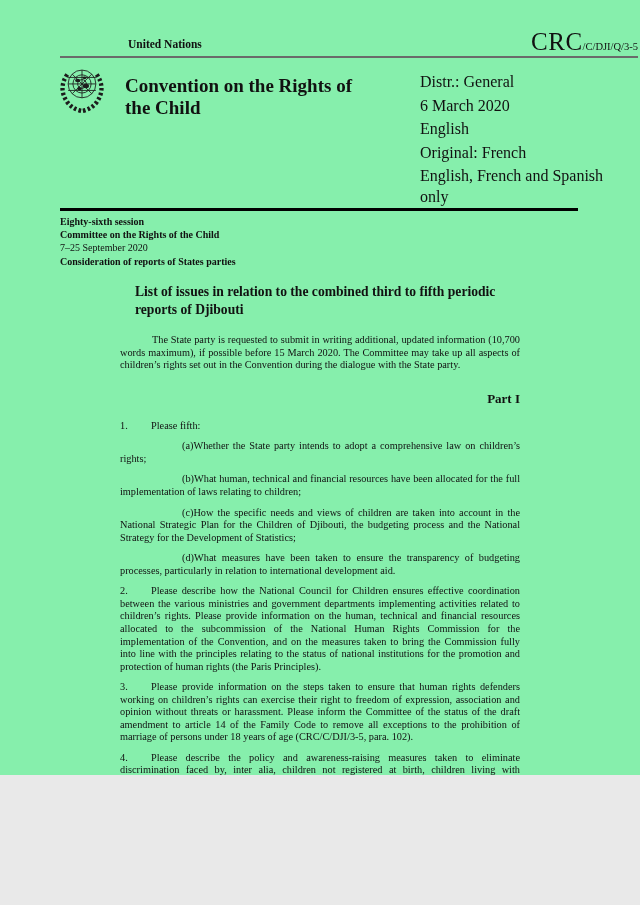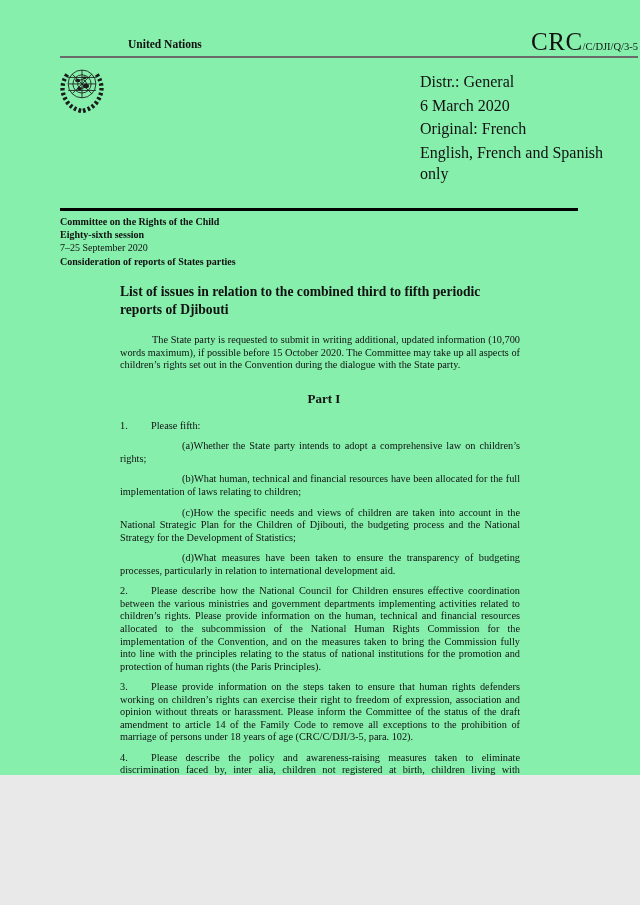--- a/index.html
+++ b/index.html
@@ -39,26 +39,26 @@
     position:absolute;left:60px;top:215px;font-size:10px;line-height:1.32;
   }
   .session-block .b{font-weight:bold;}
   
   .main-col{
     position:absolute;left:120px;top:283px;width:400px;
     font-size:10.3px;line-height:1.22;text-align:justify;
   }
   .doc-heading{
     font-size:13.6px;font-weight:bold;line-height:1.3;text-align:left;
-    margin:0 0 16px 0;width:385px;
+    margin:0 0 16px 15px;width:385px;
   }
   p.body-para{margin:0 0 8px 0;}
   p.intro{text-indent:32px;}
   .part-heading{
-    font-size:13px;font-weight:bold;text-align:center;margin:19px 0 13px 8px;
+    font-size:13px;font-weight:bold;text-align:right;margin:19px 0 13px 8px;
   }
   .pnum{display:inline-block;min-width:31px;}
   p.sub{text-indent:31px;}
   p.sub .pmark{display:inline-block;min-width:36px;}
   
   .ge-line{
     position:absolute;left:60px;top:830px;font-size:10px;white-space:nowrap;
   }
   .ge-line span{margin-right:7px;}
   .ge-line .gap{display:inline-block;width:18px;}
@@ -111,40 +111,42 @@
         <ellipse cx="27" cy="30.5" rx="2.6" ry="2"></ellipse>
         <ellipse cx="33" cy="18" rx="2.2" ry="1.6"></ellipse>
       </g>
       <g stroke="#1c1c1c" fill="none" stroke-width="5" stroke-dasharray="3 2.6">
         <path d="M13 14 Q2 30 13 46 Q19 54 29 56"></path>
         <path d="M47 14 Q58 30 47 46 Q41 54 31 56"></path>
       </g>
     </svg>
   </div>
 
+  <h1 class="masthead-title">Convention on the Rights of the Child</h1>
 
   <div class="distribution">
     <div>Distr.: General</div>
     <div>6 March 2020</div>
+    <div>English</div>
     <div>Original: French</div>
     <div>English, French and Spanish only</div>
   </div>
 
   <div class="thick-rule"></div>
   <div class="session-block">
+    <div class="b">Eighty-sixth session</div>
     <div class="b">Committee on the Rights of the Child</div>
-    <div class="b">Eighty-sixth session</div>
     <div>7–25 September 2020</div>
     <div class="b">Consideration of reports of States parties</div>
   </div>
 
   <div class="main-col">
     <h2 class="doc-heading">List of issues in relation to the combined third to fifth periodic reports of Djibouti</h2>
 
-    <p class="body-para intro">The State party is requested to submit in writing additional, updated information (10,700 words maximum), if possible before 15 October 2020. The Committee may take up all aspects of children’s rights set out in the Convention during the dialogue with the State party.</p>
+    <p class="body-para intro">The State party is requested to submit in writing additional, updated information (10,700 words maximum), if possible before 15 March 2020. The Committee may take up all aspects of children’s rights set out in the Convention during the dialogue with the State party.</p>
 
     <h3 class="part-heading">Part I</h3>
 
     <p class="body-para"><span class="pnum">1.</span><span>Please fifth:</span></p>
 
     <p class="body-para sub"><span class="pmark">(a)</span><span>Whether the State party intends to adopt a comprehensive law on children’s rights;</span></p>
 
     <p class="body-para sub"><span class="pmark">(b)</span><span>What human, technical and financial resources have been allocated for the full implementation of laws relating to children;</span></p>
 
     <p class="body-para sub"><span class="pmark">(c)</span><span>How the specific needs and views of children are taken into account in the National Strategic Plan for the Children of Djibouti, the budgeting process and the National Strategy for the Development of Statistics;</span></p>

